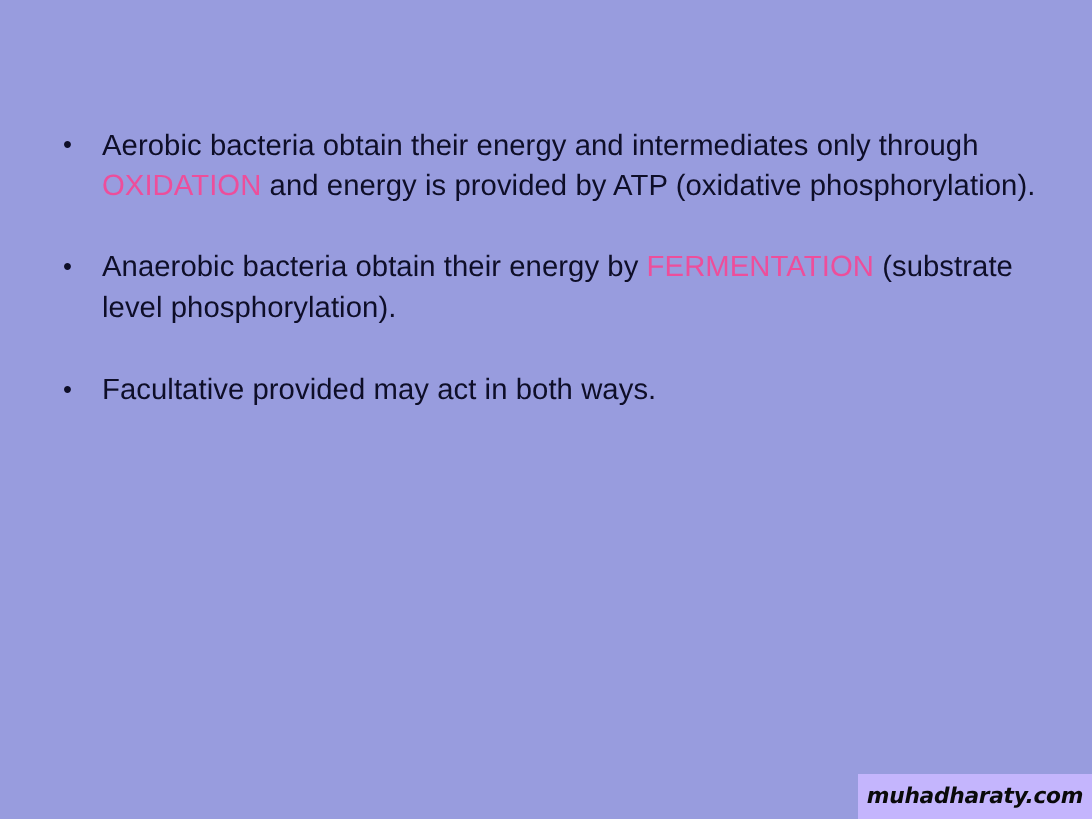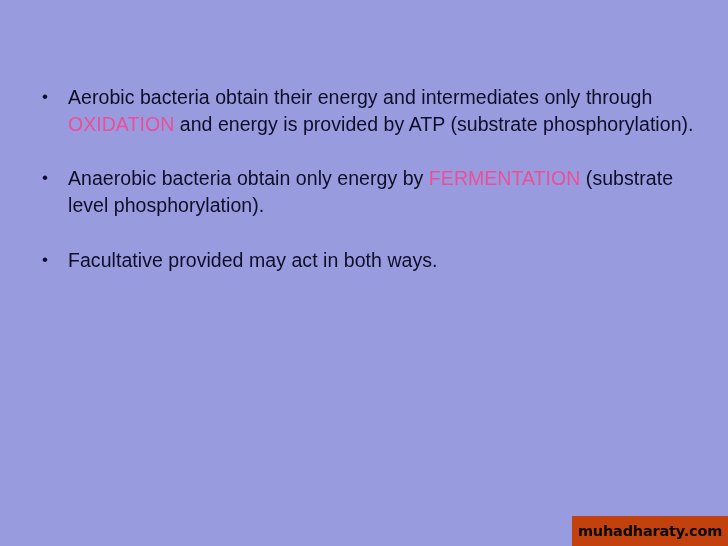--- a/index.html
+++ b/index.html
@@ -54,49 +54,50 @@
   #bullet-1 { margin-top: 0; }
   #bullet-2 { margin-top: 28px; }
   #bullet-3 { margin-top: 29px; }
 
   #watermark-band {
     position: absolute;
     left: 572px;
     top: 516px;
     width: 156px;
     height: 30px;
-    background: #c2410c;
+    background: #c4b5fd;
     display: flex;
     align-items: center;
     justify-content: center;
+    font-style: italic;
   }
   #watermark-text {
     font-family: "DejaVu Sans", sans-serif;
     font-size: 14.5px;
     font-weight: bold;
     color: #0a0a0a;
     letter-spacing: -0.2px;
     white-space: nowrap;
   }
 </style>
 </head>
 <body>
 
 <div id="slide">
 
   <div id="body-block">
 
     <div class="bullet-row" id="bullet-1">
       <span class="bullet-marker">•</span>
-      <span class="bullet-text"><span>Aerobic bacteria obtain their energy and intermediates only through </span><span class="hl">OXIDATION</span><span> and energy is provided by ATP (substrate phosphorylation).</span></span>
+      <span class="bullet-text"><span>Aerobic bacteria obtain their energy and intermediates only through </span><span class="hl">OXIDATION</span><span> and energy is provided by ATP (oxidative phosphorylation).</span></span>
     </div>
 
     <div class="bullet-row" id="bullet-2">
       <span class="bullet-marker">•</span>
-      <span class="bullet-text"><span>Anaerobic bacteria obtain only energy by </span><span class="hl">FERMENTATION</span><span> (substrate level phosphorylation).</span></span>
+      <span class="bullet-text"><span>Anaerobic bacteria obtain their energy by </span><span class="hl">FERMENTATION</span><span> (substrate level phosphorylation).</span></span>
     </div>
 
     <div class="bullet-row" id="bullet-3">
       <span class="bullet-marker">•</span>
       <span class="bullet-text"><span>Facultative provided may act in both ways.</span></span>
     </div>
 
   </div>
 
   <div id="watermark-band">

